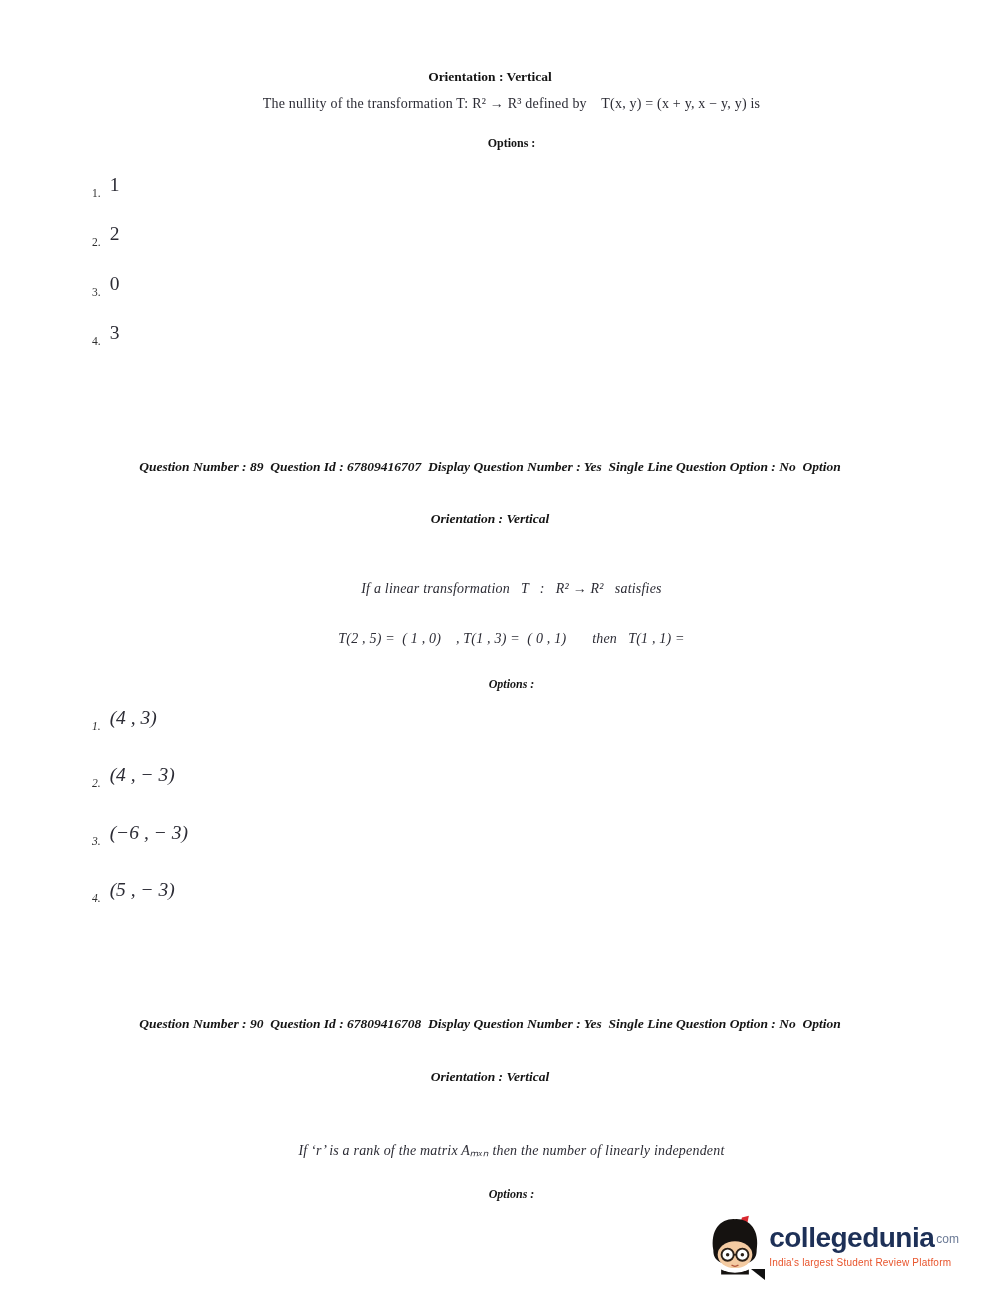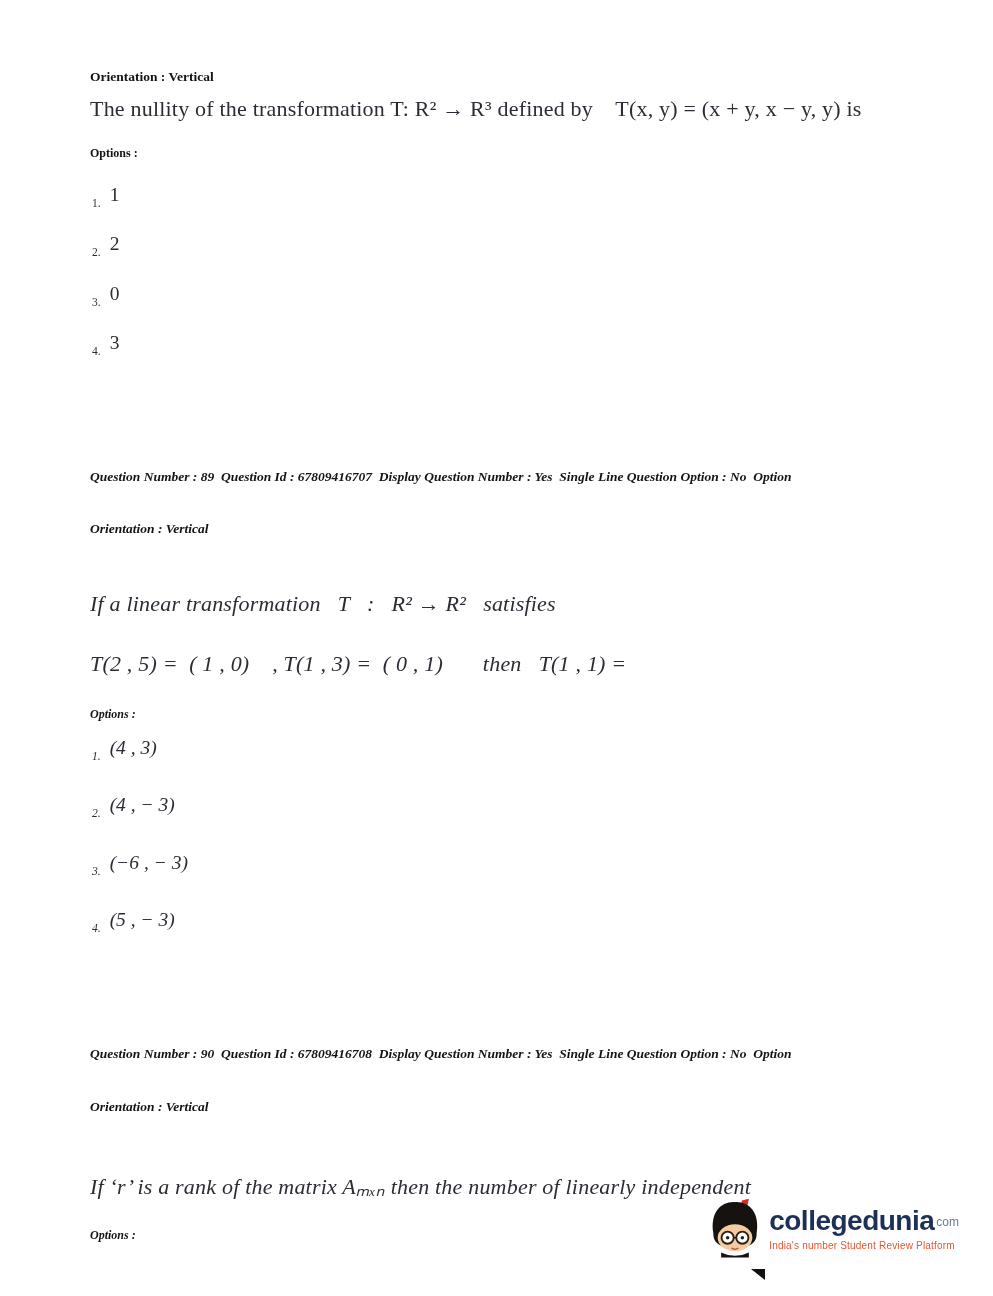--- a/index.html
+++ b/index.html
@@ -5,34 +5,34 @@
   * { margin:0; padding:0; box-sizing:border-box; }
   html,body { background:#ffffff; }
   .page {
     position:relative;
     width:993px; height:1296px;
     background:#ffffff;
     font-family:"Liberation Serif", serif;
     color:#26262e;
     overflow:hidden;
   }
-  .content { padding:68px 60px 0 90px; }
+  .content { padding:68px 60px 0 90px;text-align:center; }
 
   .meta {
     font-weight:bold;
     font-size:13.5px;
     line-height:1.3;
     color:#141414;
     white-space:pre-wrap;
     max-width:800px;
   }
   .meta-line { display:block; }
 
   .q-text {
-    font-size:22px;
+    font-size:14px;
     color:#2c2c35;
     white-space:pre-wrap;
     letter-spacing:0.2px;
   }
   .q-first { margin-top:10px; }
 
   .options-label {
     font-weight:bold;
     font-size:12px;
     color:#141414;
@@ -51,21 +51,21 @@
 
   .gap-lg { margin-top:74px;font-style:italic; }
   .q89 .option { margin-top:38px; }
 
   .q-line2 { margin-top:34px; }
   .q90 .q-line2 { margin-top:28px; }
 
   
   .footer {
     position:absolute;
-    right:34px; bottom:36px;
+    right:34px; bottom:19px;
     display:flex;
     align-items:center;
     gap:8px;
     font-family:"Liberation Sans", sans-serif;
   }
   .mascot { width:52px; height:62px; display:block; }
   .brand-block { display:flex; flex-direction:column; }
   .brand-row { display:flex; align-items:flex-start; }
   .brand-name {
     font-size:28px;
@@ -174,17 +174,17 @@
       <circle cx="21.5" cy="45" r="2" fill="#2b2017"></circle>
       <circle cx="38.5" cy="45" r="2" fill="#2b2017"></circle>
       <path d="M26,57 Q30,60 34,57" stroke="#b0543a" stroke-width="1.6" fill="none"></path>
       <path d="M14,62 Q30,70 46,62 L46,68 L14,68 Z" fill="#151210"></path>
     </svg>
     <div class="brand-block">
       <div class="brand-row">
         <span class="brand-name">collegedunia</span>
         <span class="brand-com">com</span>
       </div>
-      <div class="tagline">India's number Student Review Platform</div>
+      <div class="tagline">India's largest Student Review Platform</div>
     </div>
   </div>
   <div class="corner-triangle"></div>
 </div>
 
 </body></html>

